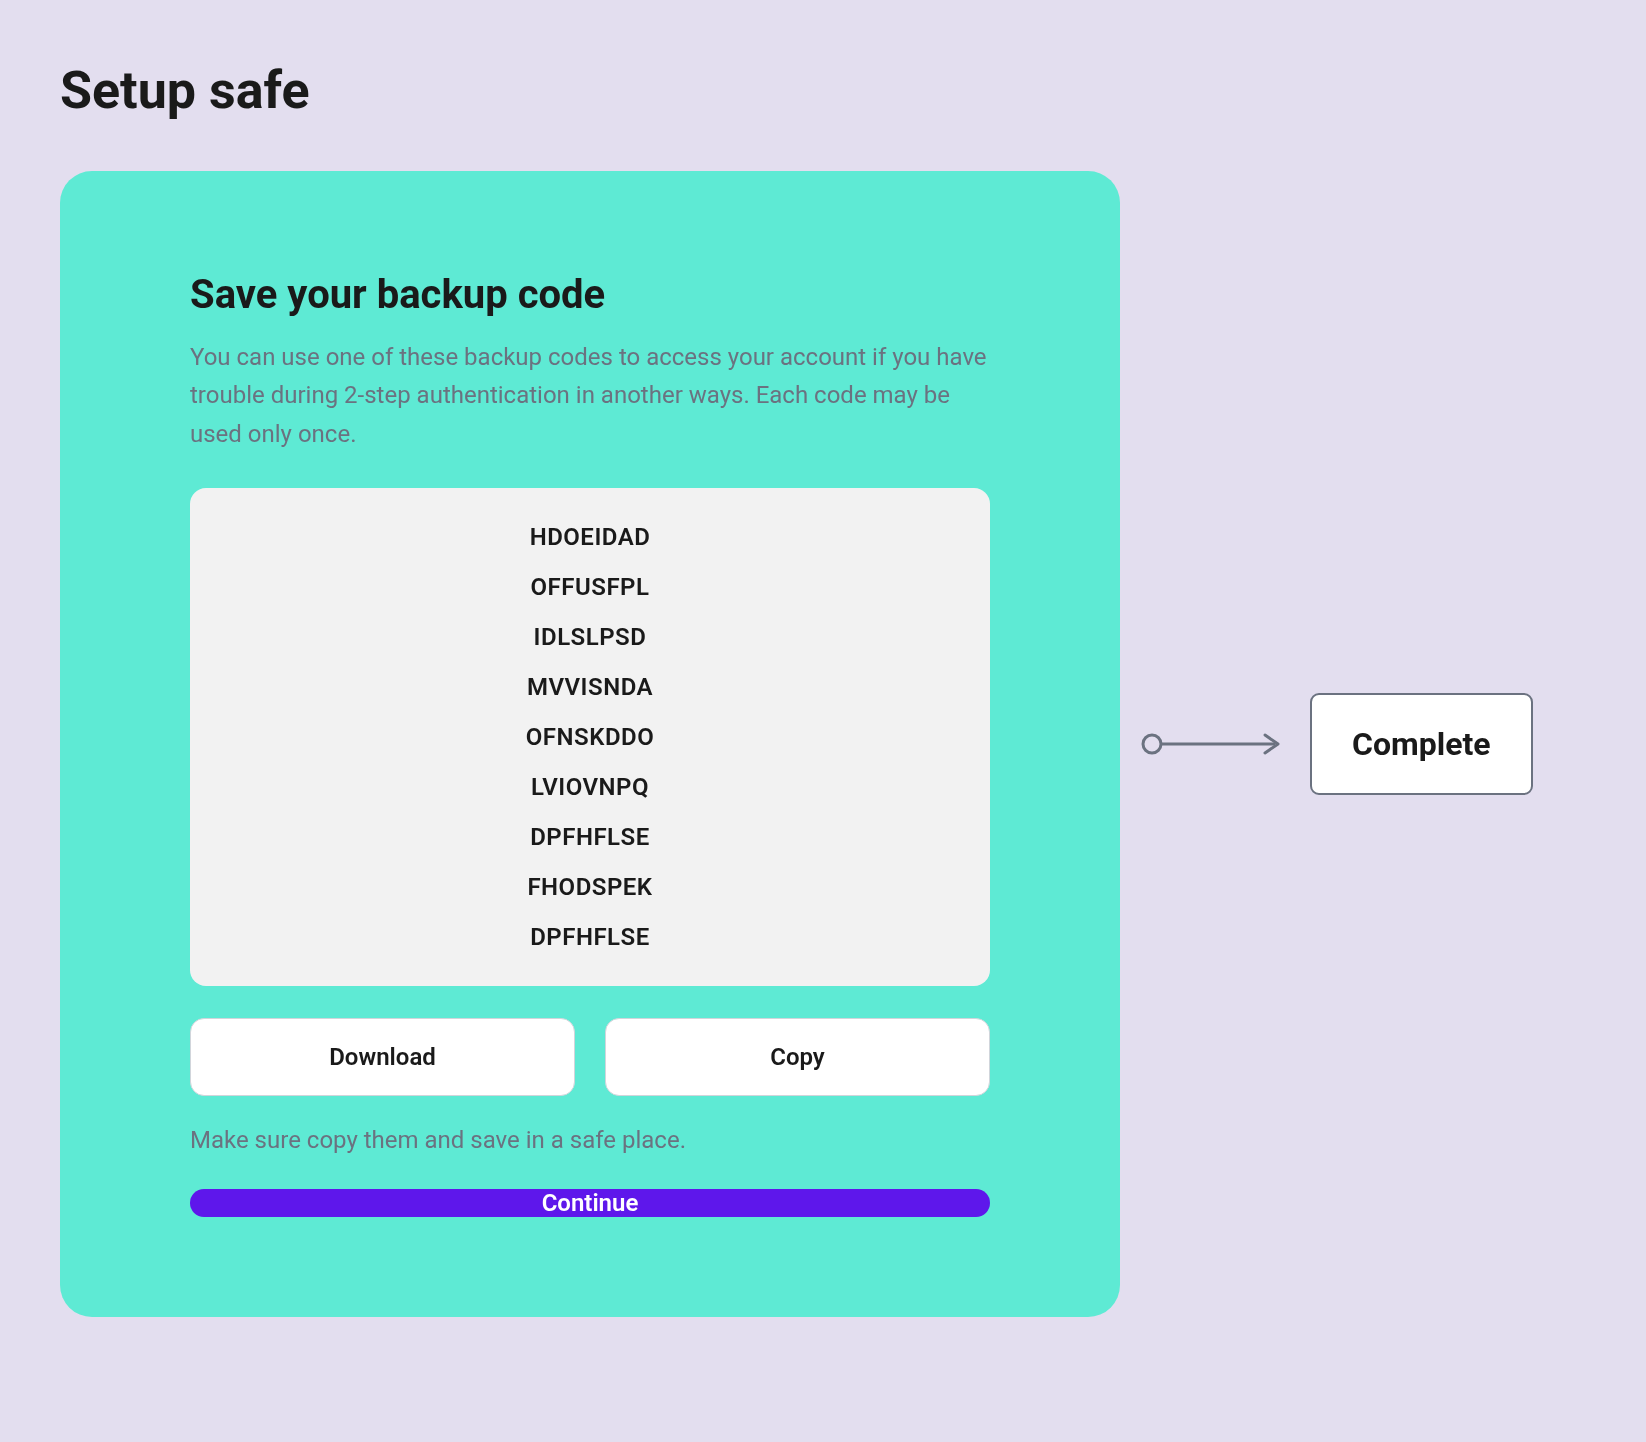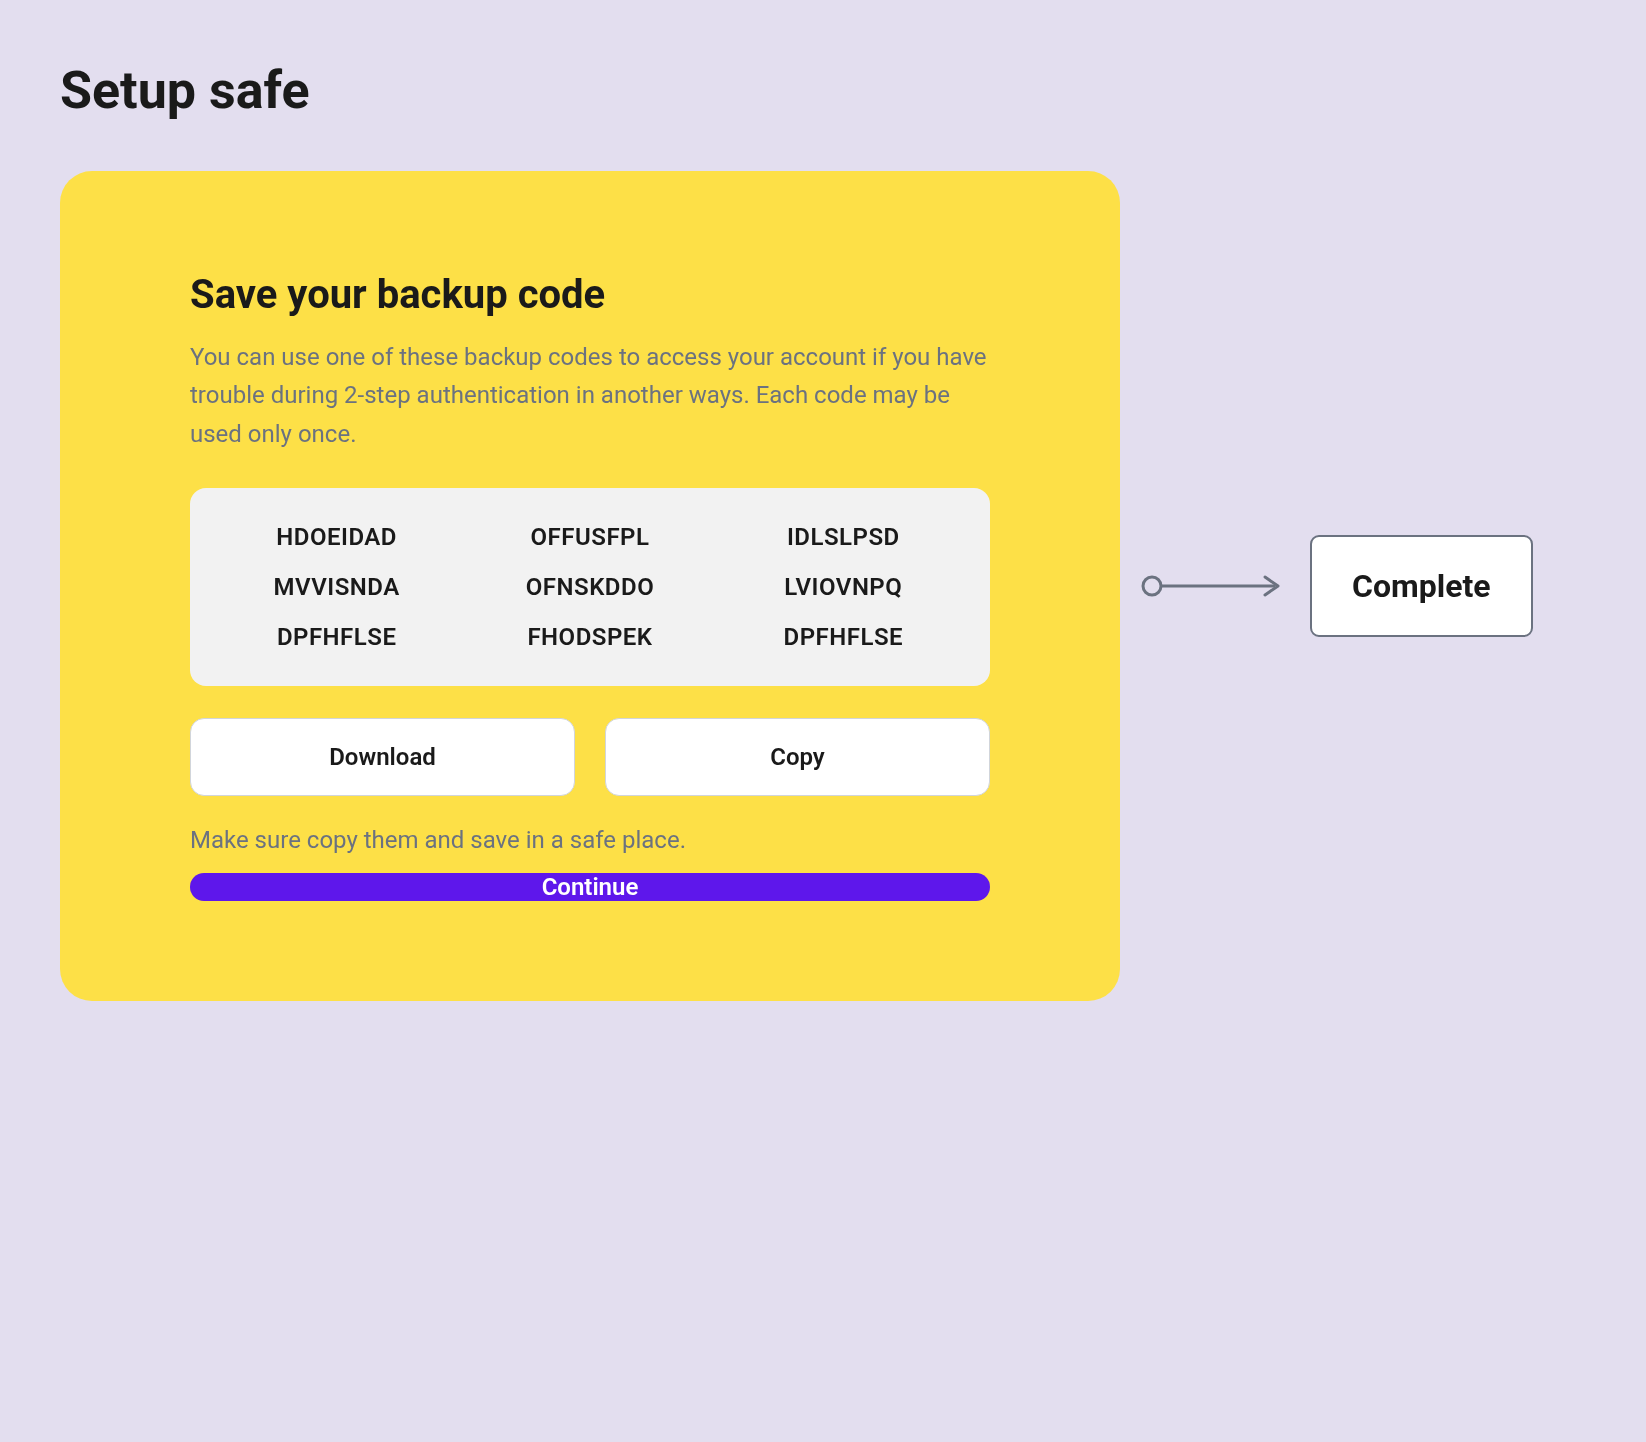--- a/index.html
+++ b/index.html
@@ -22,21 +22,21 @@
       margin-bottom: 50px;
     }
     
     .content-row {
       display: flex;
       align-items: center;
       gap: 20px;
     }
     
     .card {
-      background: #fde047;
+      background: #5eead4;
       border-radius: 32px;
       padding: 100px 130px;
       width: 1060px;
     }
     
     .card-title {
       font-size: 40px;
       font-weight: 700;
       color: #1a1a1a;
       margin-bottom: 20px;
@@ -47,21 +47,21 @@
       line-height: 1.6;
       color: #6b7280;
       margin-bottom: 35px;
     }
     
     .codes-box {
       background-color: #F2F2F2;
       border-radius: 16px;
       padding: 35px 40px;
       display: grid;
-      grid-template-columns: 1fr 1fr 1fr;
+      grid-template-columns: 1fr;
       gap: 22px 40px;
       margin-bottom: 32px;
     }
     
     .code-item {
       font-size: 24px;
       font-weight: 600;
       color: #1a1a1a;
       text-align: center;
       letter-spacing: 0.5px;
@@ -82,21 +82,21 @@
       font-size: 24px;
       font-weight: 600;
       color: #1a1a1a;
       cursor: pointer;
       font-family: inherit;
     }
     
     .helper-text {
       font-size: 24px;
       color: #6b7280;
-      margin-bottom: 19px;
+      margin-bottom: 35px;
     }
     
     .btn-primary {
       width: 100%;
       background-color: #5E17EB;
       border: none;
       border-radius: 14px;
       font-size: 24px;
       font-weight: 600;
       color: #ffffff;

